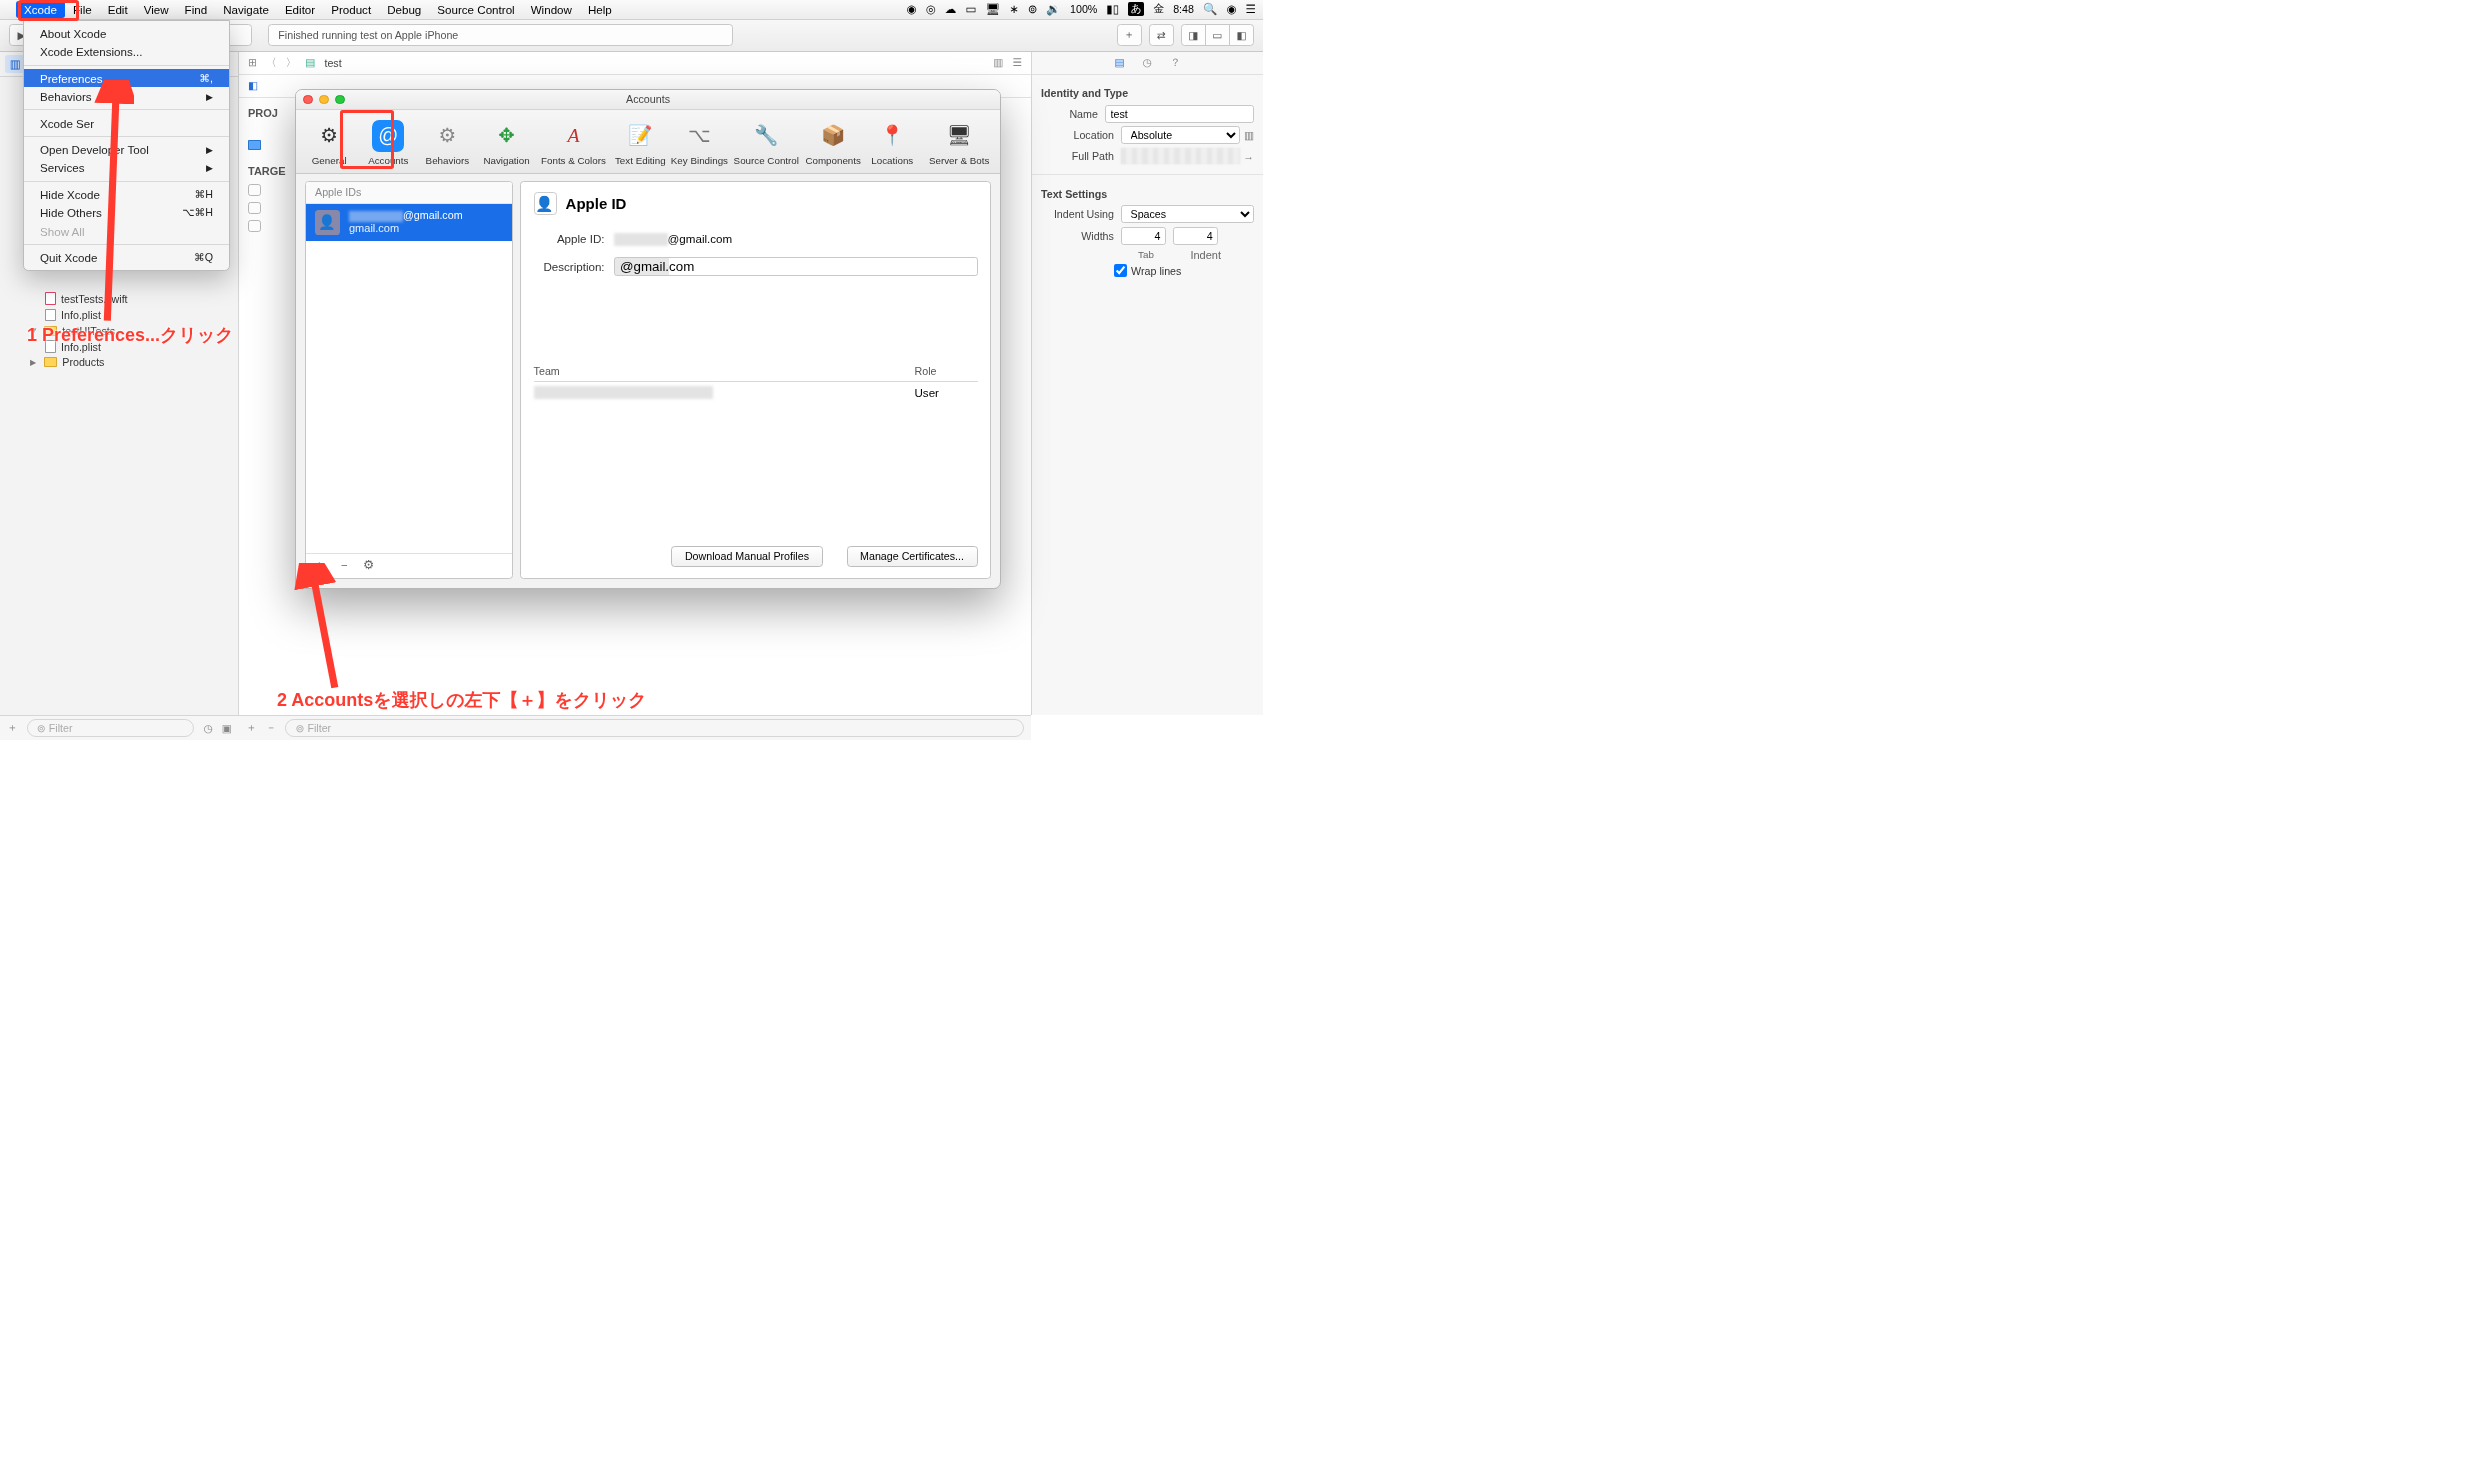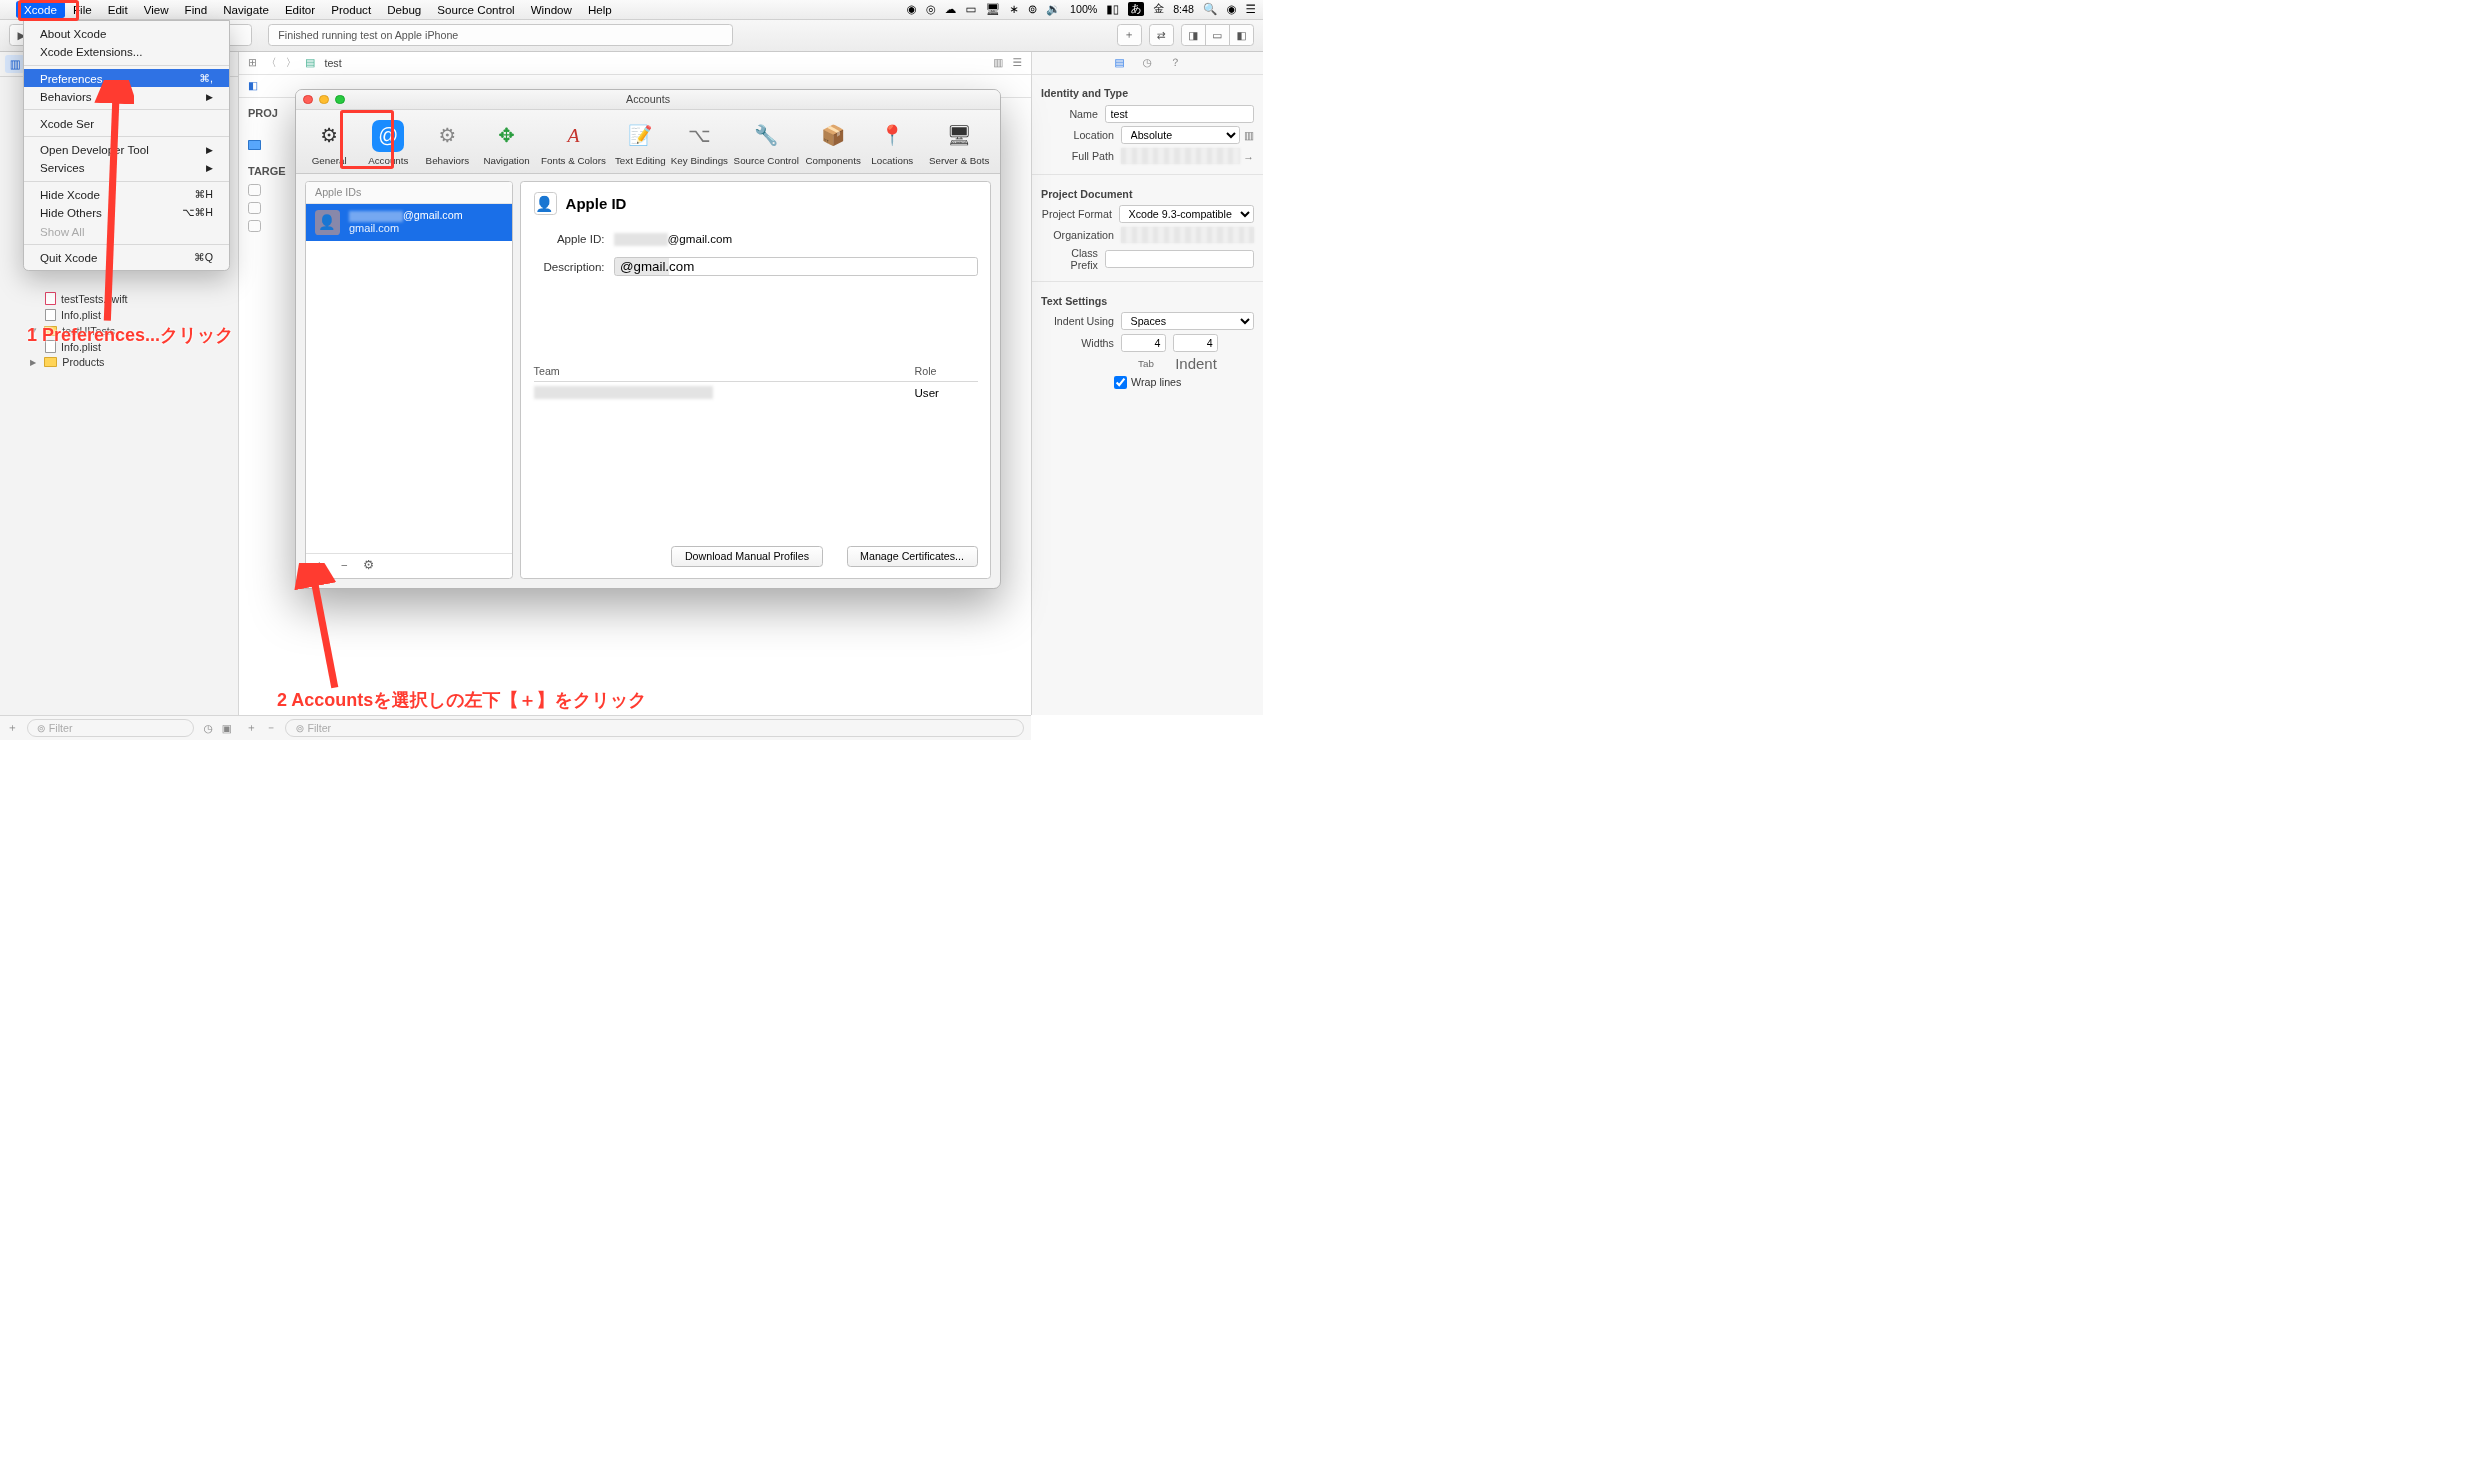--- a/index.html
+++ b/index.html
@@ -255,50 +255,35 @@
           <select><option>Absolute</option></select>
           <span style="margin-left:3.6px;color:#777;">▥</span>
         </div>
       <div class="field">
           <span class="label">Full Path</span>
           <span class="blurval"></span>
           <span style="margin-left:3.6px;color:#777;">→</span>
         </div>
     </div>
     <div class="section" style="border-top:0.9px solid #e3e3e3;">
-      <div class="shead">Project Document</div>
-      <div class="field">
-          <span class="label">Project Format</span>
-          <select><option>Xcode 9.3-compatible</option></select>
-        </div>
-      <div class="field">
-          <span class="label">Organization</span>
-          <span class="blurval"></span>
-        </div>
-      <div class="field">
-          <span class="label">Class Prefix</span>
-          <input style="">
-        </div>
-    </div>
-    <div class="section" style="border-top:0.9px solid #e3e3e3;">
       <div class="shead">Text Settings</div>
       <div class="field">
           <span class="label">Indent Using</span>
           <select><option>Spaces</option></select>
         </div>
       <div class="field">
           <span class="label">Widths</span>
         <input style="width: 45px; flex: 0 0 auto; text-align: right;" value="4">
         <span style="width:7.1px;"></span>
         <input style="width: 45px; flex: 0 0 auto; text-align: right;" value="4">
       </div>
       <div class="field">
           <span class="label"></span>
           <span style="width:50px;text-align:center;color:#666;font-size:9.8px;">Tab</span>
-          <span style="width:50px;text-align:center;color:#666;font-size:15px;">Indent</span>
+          <span style="width:50px;text-align:right;color:#666;font-size:11px;">Indent</span>
         </div>
       <div class="field" style="justify-content:center;">
           <input type="checkbox" checked="" style="flex: 0 0 auto; width: auto; height: auto; margin-right: 4.5px;">
           <span>Wrap lines</span>
         </div>
     </div>
   </div>
 </div>
 
 <div class="botbar left">

